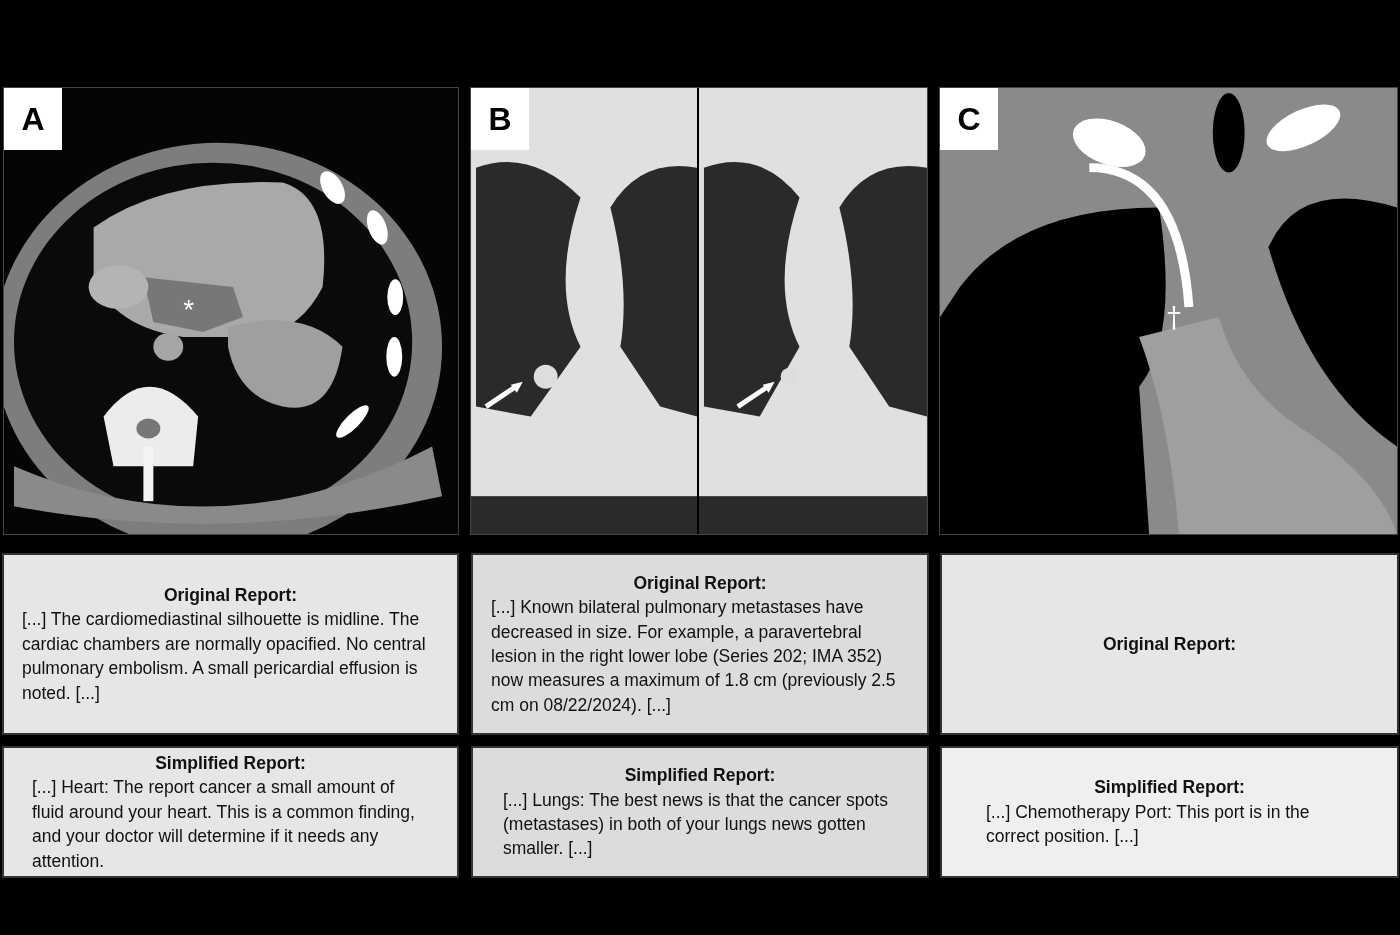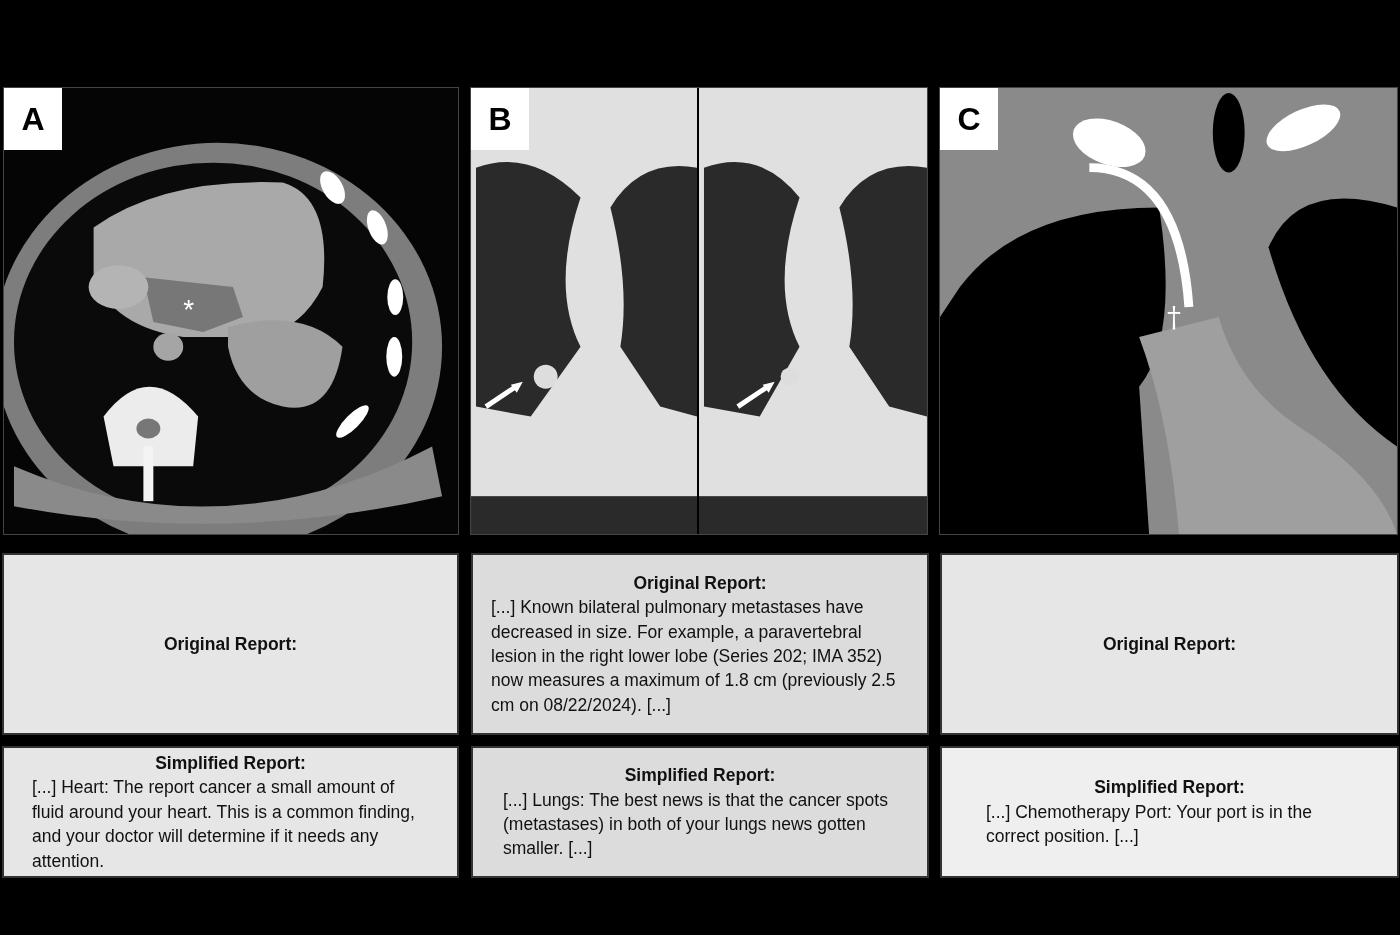--- a/index.html
+++ b/index.html
@@ -79,33 +79,34 @@
     <path d="M200 250 Q230 330 240 448 L459 448 Q440 390 360 340 Q300 300 280 230 Z" fill="#9f9f9f"></path>
     <ellipse cx="170" cy="55" rx="38" ry="22" fill="#fff" transform="rotate(20 170 55)"></ellipse>
     <ellipse cx="365" cy="40" rx="40" ry="18" fill="#fff" transform="rotate(-25 365 40)"></ellipse>
     <path d="M150 80 Q240 80 250 220" stroke="#fff" stroke-width="9" fill="none"></path>
     <text x="228" y="240" fill="#fff" font-size="28" font-family="DejaVu Serif, serif">†</text>
   </svg>
 </div>
 
 <div class="box" style="left:2px; top:553px; width:457px; height:182px;">
   <div class="title">Original Report:</div>
+  <div>[...] The cardiomediastinal silhouette is midline. The cardiac chambers are normally opacified. No central pulmonary embolism. A small pericardial effusion is noted. [...]</div>
 </div>
 <div class="box b2" style="left:471px; top:553px; width:458px; height:182px;">
   <div class="title">Original Report:</div>
   <div>[...] Known bilateral pulmonary metastases have decreased in size. For example, a paravertebral lesion in the right lower lobe (Series 202; IMA 352) now measures a maximum of 1.8 cm (previously 2.5 cm on 08/22/2024). [...]</div>
 </div>
 <div class="box" style="left:940px; top:553px; width:459px; height:182px;">
   <div class="title">Original Report:</div>
 </div>
 
 <div class="box simp" style="left:2px; top:746px; width:457px; height:132px; padding:0 28px;">
   <div class="title">Simplified Report:</div>
   <div>[...] Heart: The report cancer a small amount of fluid around your heart. This is a common finding, and your doctor will determine if it needs any attention.</div>
 </div>
 <div class="box simp b2" style="left:471px; top:746px; width:458px; height:132px; padding:0 30px;">
   <div class="title">Simplified Report:</div>
   <div>[...] Lungs: The best news is that the cancer spots (metastases) in both of your lungs news gotten smaller. [...]</div>
 </div>
 <div class="box simp b3" style="left:940px; top:746px; width:459px; height:132px; padding:0 44px;">
   <div class="title">Simplified Report:</div>
-  <div>[...] Chemotherapy Port: Your port is in the correct position. [...]</div>
+  <div>[...] Chemotherapy Port: This port is in the correct position. [...]</div>
 </div>
 
 </body></html>

